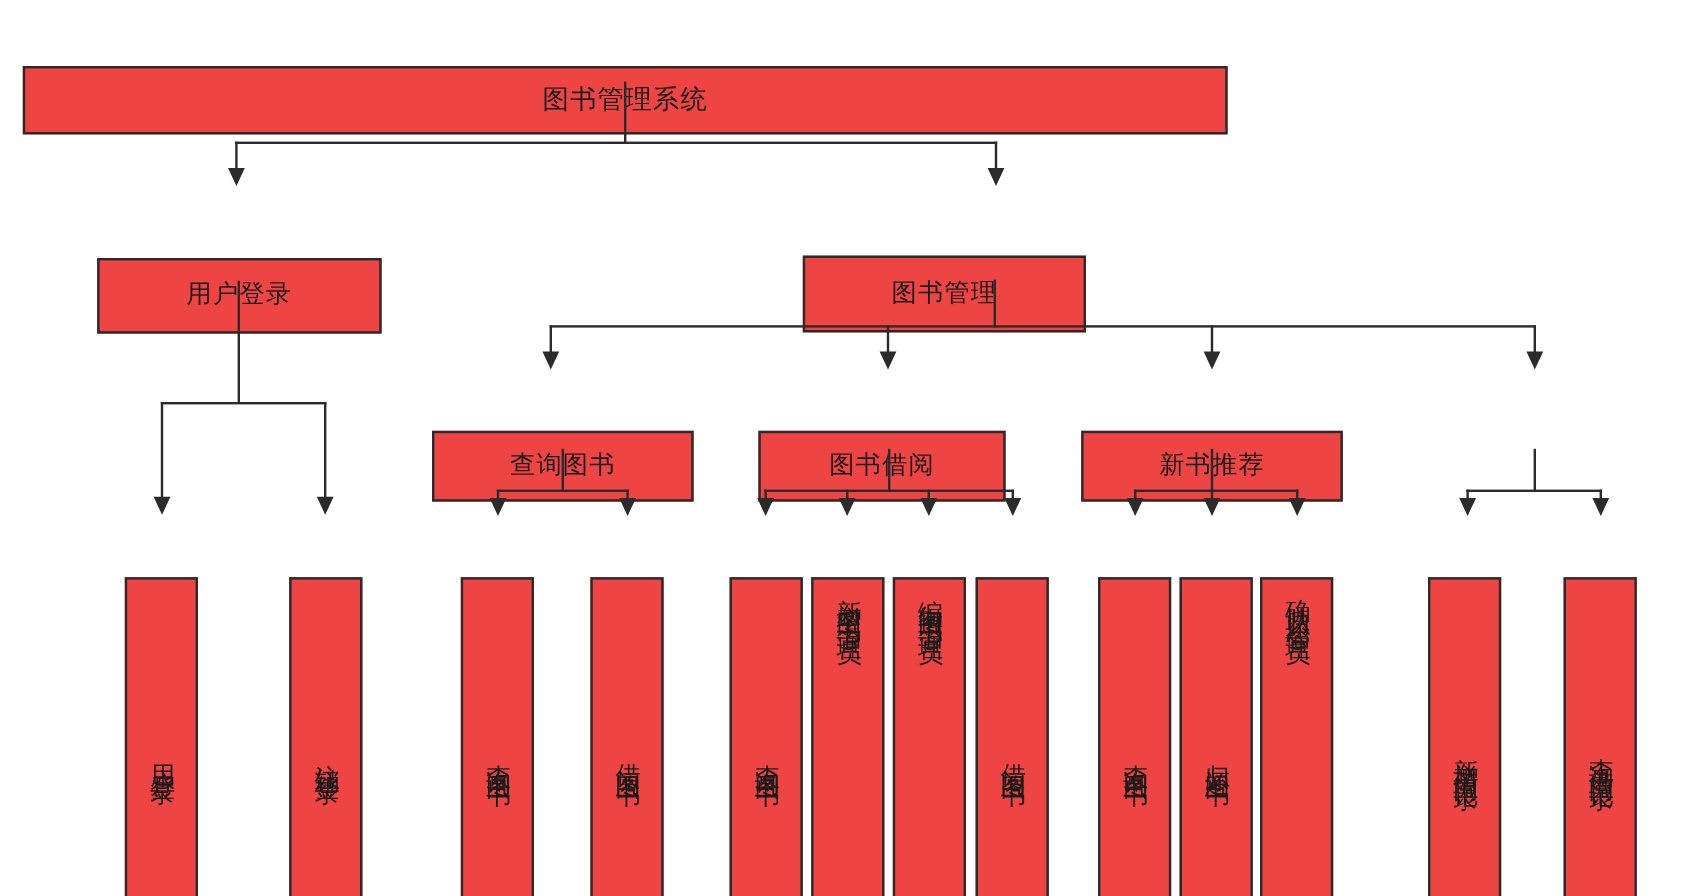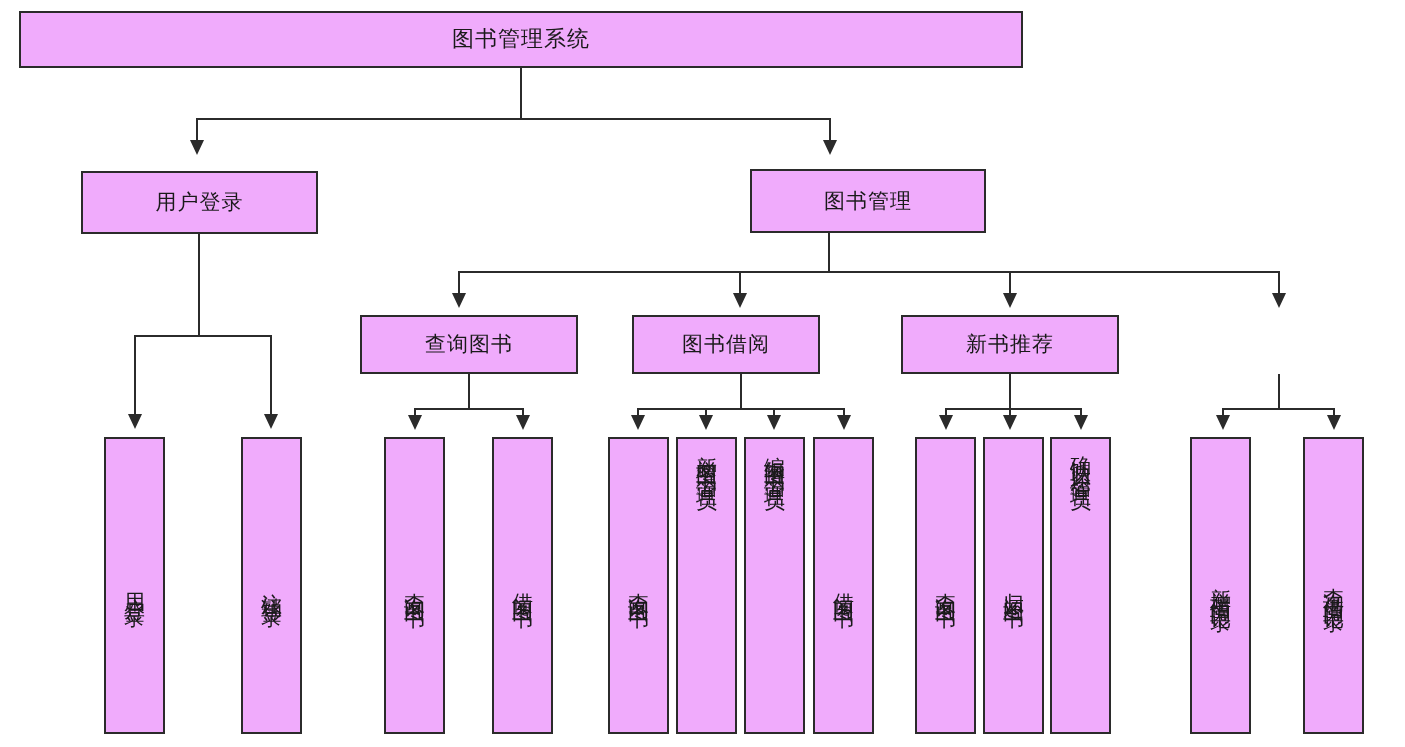--- a/index.html
+++ b/index.html
@@ -14,25 +14,26 @@
     position: relative;
     width: 1405px;
     height: 747px;
     background: #ffffff;
     overflow: hidden;
   }
   .node {
     position: absolute;
     box-sizing: border-box;
     border: 2px solid #2b2b2b;
-    background: #f0abfc;
+    background: #ef4444;
     display: flex;
     align-items: center;
     justify-content: center;
     color: #1a1a1a;
+    margin-top: 44px;
   }
   .node .lbl {
     display: block;
     text-align: center;
     line-height: 1.28;
     white-space: pre;
   }
   
   .h-node .lbl {
     font-size: 21px;
@@ -95,21 +96,21 @@
   <div class="edge v" style="left:520px; top:68px; width:2px; height:51px;"></div>
   <div class="edge h" style="left:196px; top:118px; width:635px; height:2px;"></div>
   <div class="edge v" style="left:196px; top:118px; width:2px; height:26px;"></div>
   <div class="edge v" style="left:829px; top:118px; width:2px; height:26px;"></div>
   <div class="arrow" style="left:190px; top:140px;"></div>
   <div class="arrow" style="left:823px; top:140px;"></div>
 
   <div class="node h-node" style="left:81px; top:171px; width:237px; height:63px;">
     <span class="lbl">用户登录</span>
   </div>
-  <div class="node h-node" style="left:750px; top:169px; width:236px; height:64px;">
+  <div class="node h-node" style="left:669px; top:169px; width:236px; height:64px;">
     <span class="lbl">图书管理</span>
   </div>
 
   <div class="edge v" style="left:198px; top:234px; width:2px; height:102px;"></div>
   <div class="edge h" style="left:134px; top:335px; width:138px; height:2px;"></div>
   <div class="edge v" style="left:134px; top:335px; width:2px; height:82px;"></div>
   <div class="edge v" style="left:270px; top:335px; width:2px; height:82px;"></div>
   <div class="arrow" style="left:128px; top:414px;"></div>
   <div class="arrow" style="left:264px; top:414px;"></div>
 
@@ -120,21 +121,21 @@
   <div class="edge v" style="left:1009px; top:271px; width:2px; height:24px;"></div>
   <div class="edge v" style="left:1278px; top:271px; width:2px; height:24px;"></div>
   <div class="arrow" style="left:452px; top:293px;"></div>
   <div class="arrow" style="left:733px; top:293px;"></div>
   <div class="arrow" style="left:1003px; top:293px;"></div>
   <div class="arrow" style="left:1272px; top:293px;"></div>
 
   <div class="node h-node" style="left:360px; top:315px; width:218px; height:59px;">
     <span class="lbl">查询图书</span>
   </div>
-  <div class="node h-node" style="left:632px; top:315px; width:188px; height:59px;">
+  <div class="node h-node" style="left:632px; top:315px; width:206px; height:59px;">
     <span class="lbl">图书借阅</span>
   </div>
   <div class="node h-node" style="left:901px; top:315px; width:218px; height:59px;">
     <span class="lbl">新书推荐</span>
   </div>
 
   <div class="edge v" style="left:468px; top:374px; width:2px; height:36px;"></div>
   <div class="edge h" style="left:414px; top:408px; width:110px; height:2px;"></div>
   <div class="edge v" style="left:414px; top:408px; width:2px; height:10px;"></div>
   <div class="edge v" style="left:522px; top:408px; width:2px; height:10px;"></div>

